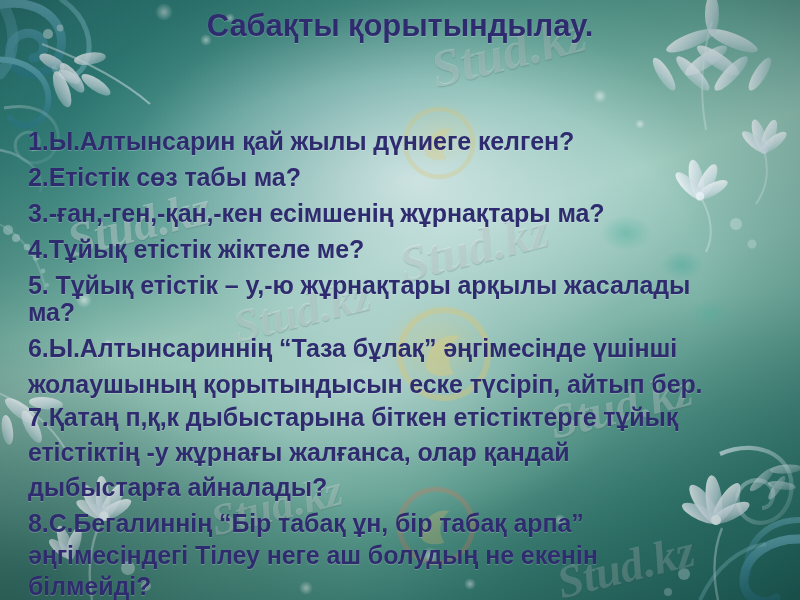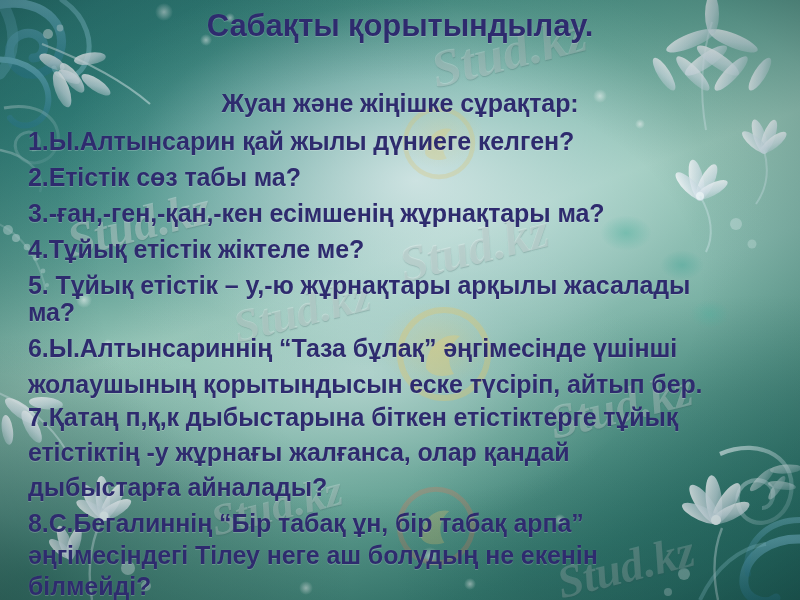--- a/index.html
+++ b/index.html
@@ -295,21 +295,20 @@
       <circle cx="48" cy="48" r="44" fill="none" stroke="rgba(214,120,90,0.30)" stroke-width="6"></circle>
       <path d="M30,62 C30,40 48,26 64,30 C52,40 50,56 58,68 C46,72 34,70 30,62 Z" fill="rgba(220,190,110,0.32)"></path>
     </svg>
   </div>
 
   <div class="vignette"></div>
 
   <div class="content">
 
     <div class="tline title-1">Сабақты қорытындылау.</div>
-    <div class="tline subhead">Жуан және жіңішке сұрақтар:</div>
 
     <div class="tline q" style="top:127px;">1.Ы.Алтынсарин қай жылы дүниеге келген?</div>
     <div class="tline q" style="top:163px;">2.Етістік сөз табы ма?</div>
     <div class="tline q" style="top:199px;">3.-ған,-ген,-қан,-кен есімшенің жұрнақтары ма?</div>
     <div class="tline q" style="top:235px;">4.Тұйық етістік жіктеле ме?</div>
     <div class="tline q" style="top:271px;">5. Тұйық етістік – у,-ю жұрнақтары арқылы жасалады</div>
     <div class="tline q" style="top:298px;">ма?</div>
     <div class="tline q" style="top:334px;">6.Ы.Алтынсариннің “Таза бұлақ” әңгімесінде үшінші</div>
     <div class="tline q" style="top:370px;">жолаушының қорытындысын еске түсіріп, айтып бер.</div>
     <div class="tline q" style="top:403px;">7.Қатаң п,қ,к дыбыстарына біткен етістіктерге тұйық</div>

